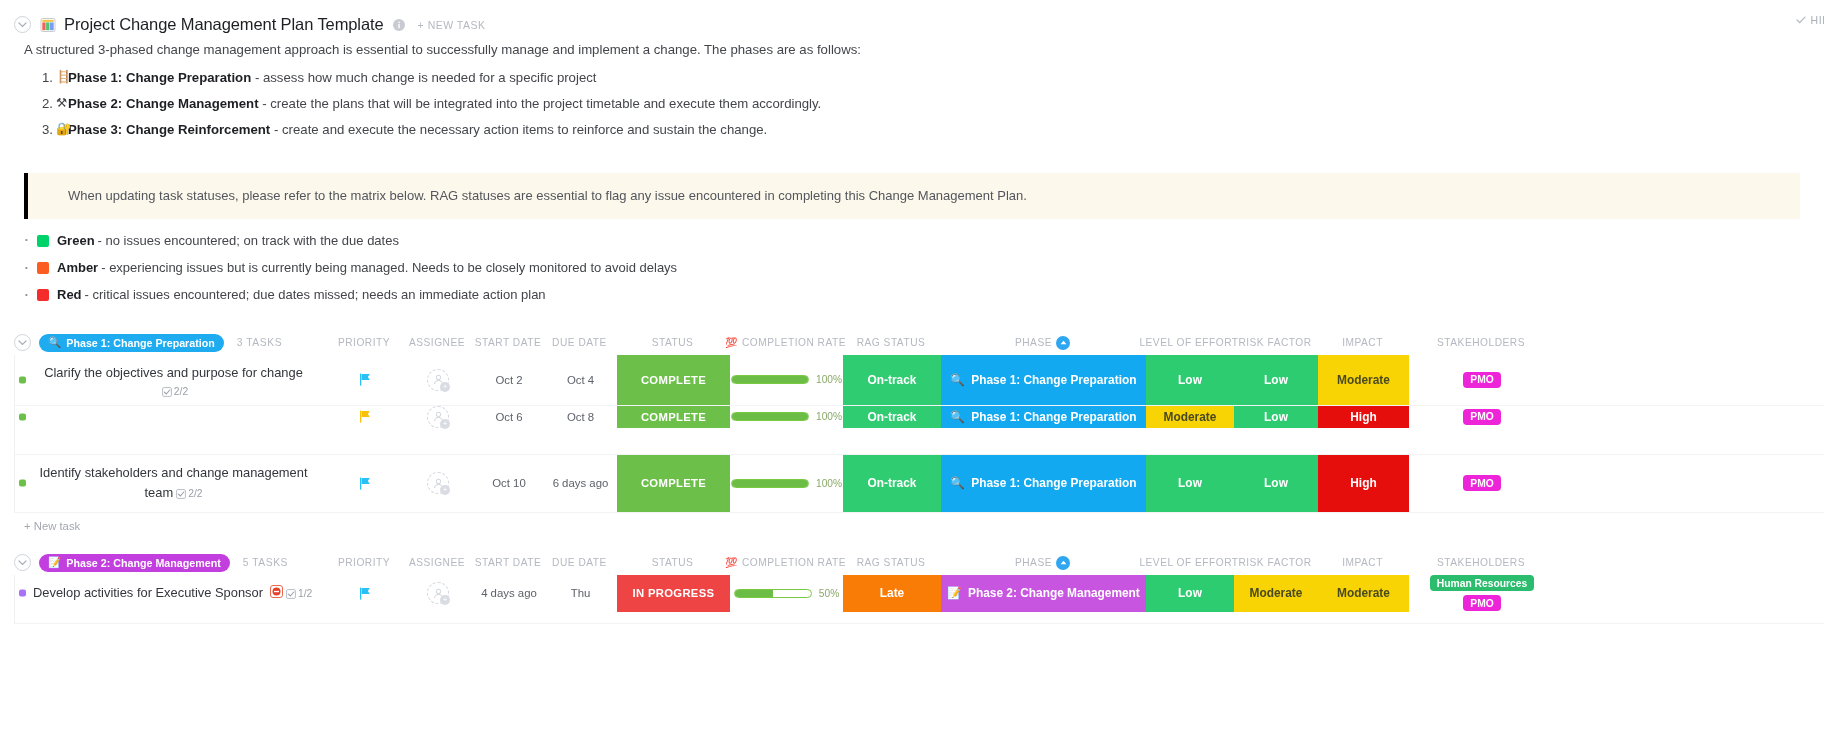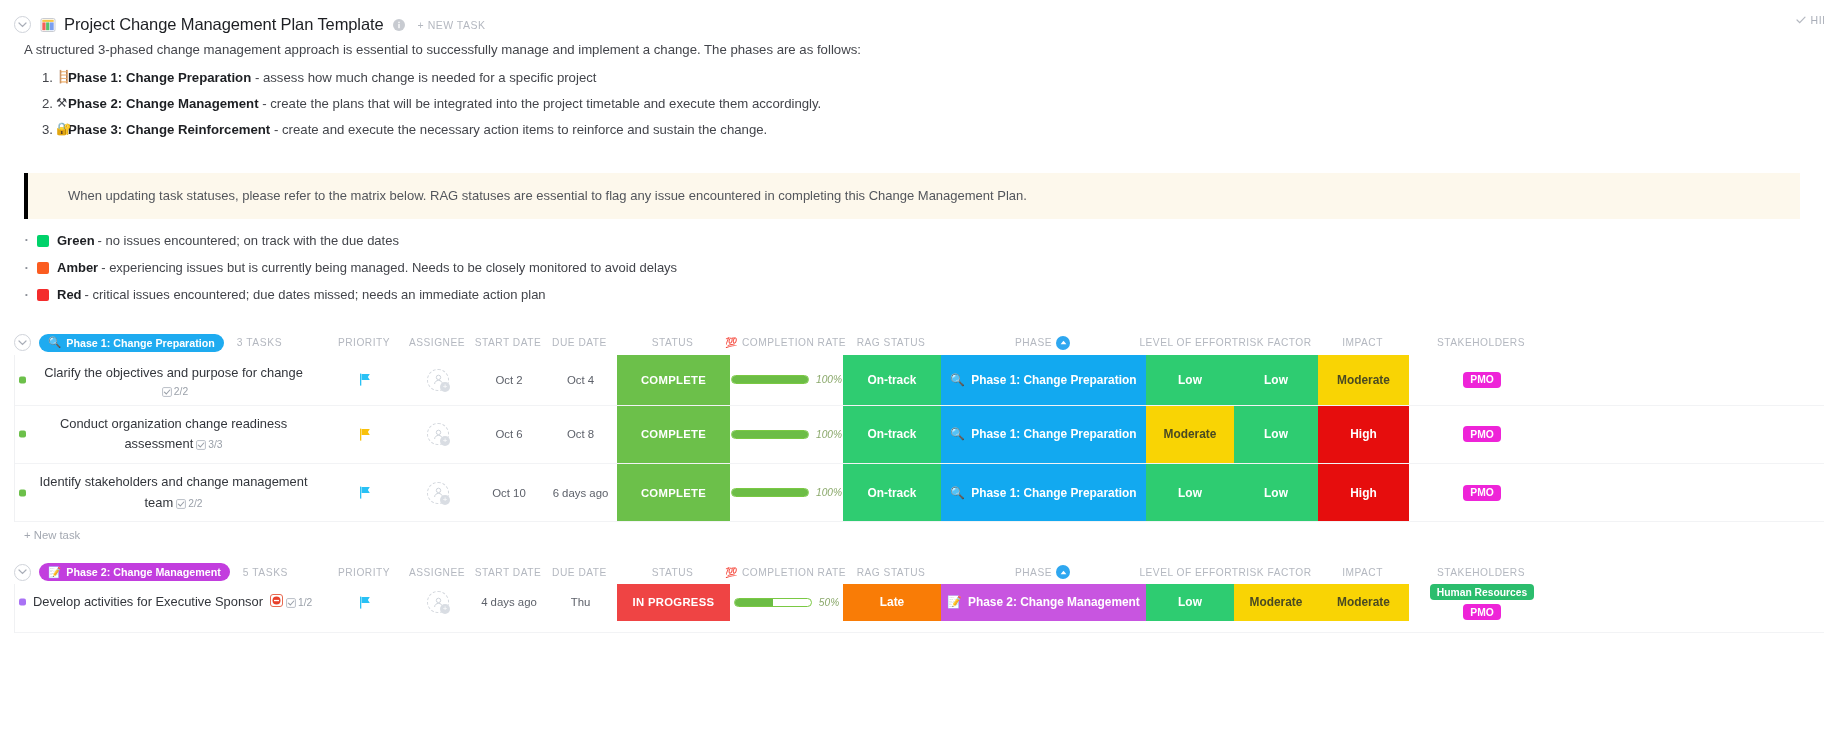--- a/index.html
+++ b/index.html
@@ -109,21 +109,21 @@
     display:flex; align-items:center; justify-content:center;
   }
   .assignee-plus {
     position:absolute; right:-2px; bottom:-2px; width:10px; height:10px; border-radius:50%;
     background:#d9dde3; color:#fff; font-size:8px; line-height:10px; text-align:center;
   }
   .status-cell { color:#fff; font-size:11.3px; font-weight:700; letter-spacing:.3px; }
   .rag-cell { color:#fff; font-size:11.9px; font-weight:700; }
   .phase-cell { color:#fff; font-size:11.9px; font-weight:700; gap:6px; }
   .sev-cell { font-size:11.9px; font-weight:700; }
-  .bar-wrap { display:flex; align-items:center; gap:7px;font-style:italic; }
+  .bar-wrap { display:flex; align-items:center; gap:7px; }
   .bar {
     width:78px; height:9px; border-radius:5px; border:1px solid #7ac943; background:#fff; overflow:hidden;
   }
   .bar > i { display:block; height:100%; background:#6cbd45; }
   .pct { font-size:10.2px; color:#8aa86a; }
   .tags { flex-direction:column; gap:4px; }
   .tag {
     display:inline-flex; align-items:center; justify-content:center;
     height:16px; padding:0 7px; border-radius:4px;
     font-size:10.3px; font-weight:700; color:#fff; white-space:nowrap;
@@ -303,24 +303,20 @@
             <div class="cell sev-cell" style="background:#f9d404;color:#4a4a22">Moderate</div>
             <div class="cell tags">
               <span class="tag" style="background:#ee24d8">PMO</span>
             </div>
           </div>
         </div>
         <div class="row">
           <div class="row-grid">
             <div class="cell name">
               <span class="row-bullet" style="background:#6cc04a"></span>
-              <div><span class="task-text">Conduct organization change readiness assessment</span><span class="subcount"><svg width="10" height="10" viewBox="0 0 10 10">
-                    <rect x="0.6" y="0.6" width="8.8" height="8.8" rx="1.2" fill="none" stroke="#b9bec6"></rect>
-                    <path d="M2.4 5.1l1.9 1.9 3.5-4" fill="none" stroke="#9aa0a9" stroke-width="1.1" stroke-linecap="round"></path>
-                  </svg><span>3/3</span></span></div>
             </div>
             <div class="cell">
               <svg width="12" height="13" viewBox="0 0 12 13">
                 <rect x="1" y="0.6" width="1.3" height="12" fill="#f9c10a"></rect>
                 <path d="M2.6 1.1h8.2l-1.9 3 1.9 3H2.6z" fill="#f9c10a"></path>
               </svg>
             </div>
             <div class="cell">
               <div class="assignee-av">
                 <svg width="11" height="11" viewBox="0 0 11 11">

